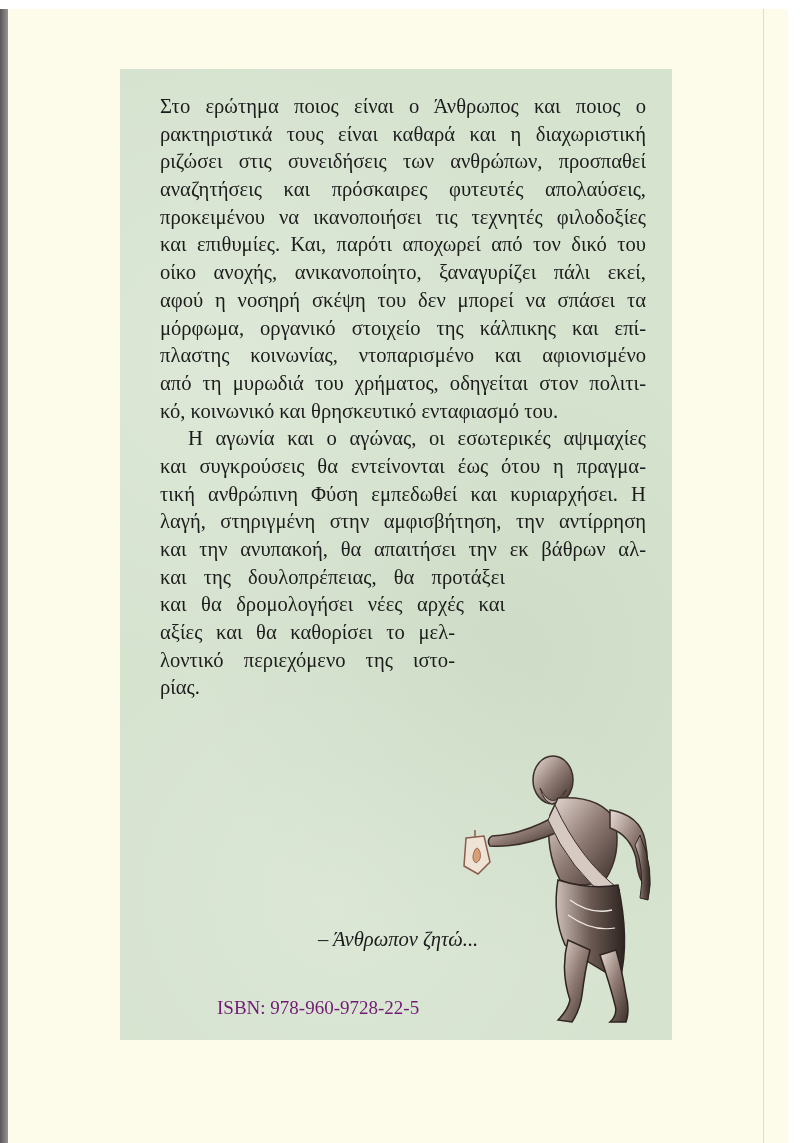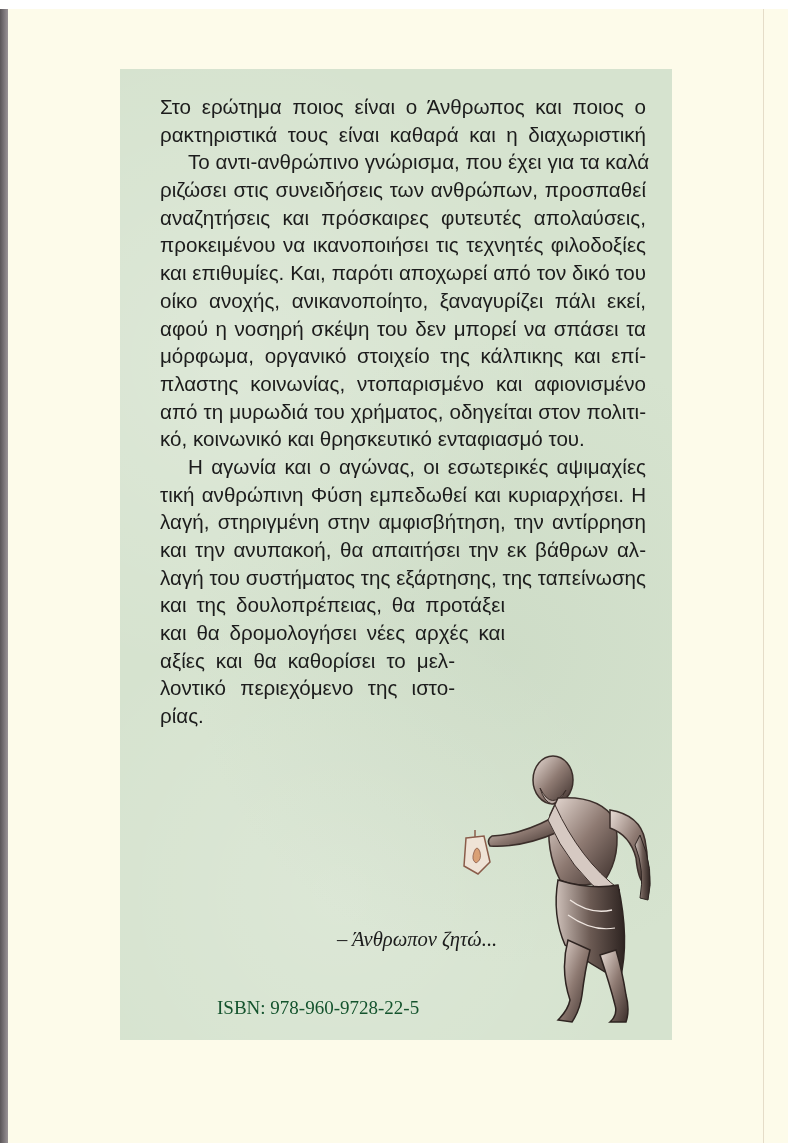--- a/index.html
+++ b/index.html
@@ -48,21 +48,21 @@
       background-image:
         radial-gradient(circle at 20% 30%, rgba(255,255,255,0.18) 0, rgba(255,255,255,0) 40%),
         radial-gradient(circle at 70% 60%, rgba(170,190,165,0.18) 0, rgba(170,190,165,0) 45%),
         radial-gradient(circle at 40% 85%, rgba(255,255,255,0.15) 0, rgba(255,255,255,0) 35%);
     }
     .text-block {
       position: absolute;
       left: 160px;
       top: 93px;
       width: 486px;
-      font-family: Liberation Sans, sans-serif;
+      font-family: Liberation Serif, serif;
       font-size: 20.6px;
       line-height: 27.7px;
       color: #1c1c1c;
     }
     .line {
       display: block;
       white-space: nowrap;
       text-align: justify;
       text-align-last: justify;
       height: 27.7px;
@@ -74,34 +74,34 @@
       padding-left: 28px;
     }
     .line.short {
       width: 345px;
     }
     .line.short2 {
       width: 295px;
     }
     .signature {
       position: absolute;
-      left: 337px;
+      left: 318px;
       top: 928px;
       font-family: "Liberation Serif", "DejaVu Serif", serif;
       font-style: italic;
       font-size: 20.6px;
       color: #1c1c1c;
     }
     .isbn {
       position: absolute;
       left: 217px;
       top: 997px;
       font-family: "Liberation Serif", "DejaVu Serif", serif;
       font-size: 19px;
-      color: #14532d;
+      color: #701a75;
     }
     .illustration {
       position: absolute;
       left: 440px;
       top: 740px;
       width: 230px;
       height: 290px;
     }
   </style>
 </head>
@@ -110,37 +110,36 @@
 <div class="spine-shadow"></div>
 <div class="cover"></div>
 <div class="fold-line"></div>
 <div class="panel"></div>
 
 <div class="text-block">
 
   <span class="line">Στο ερώτημα ποιος είναι ο Άνθρωπος και ποιος ο</span>
   <span class="line">ρακτηριστικά τους είναι καθαρά και η διαχωριστική</span>
 
-  <span class="line indent">Το αντι-ανθρώπινο γνώρισμα, που έχει για τα καλά</span>
   <span class="line">ριζώσει στις συνειδήσεις των ανθρώπων, προσπαθεί</span>
   <span class="line">αναζητήσεις και πρόσκαιρες φυτευτές απολαύσεις,</span>
   <span class="line">προκειμένου να ικανοποιήσει τις τεχνητές φιλοδοξίες</span>
   <span class="line">και επιθυμίες. Και, παρότι αποχωρεί από τον δικό του</span>
   <span class="line">οίκο ανοχής, ανικανοποίητο, ξαναγυρίζει πάλι εκεί,</span>
   <span class="line">αφού η νοσηρή σκέψη του δεν μπορεί να σπάσει τα</span>
   <span class="line">μόρφωμα, οργανικό στοιχείο της κάλπικης και επί-</span>
   <span class="line">πλαστης κοινωνίας, ντοπαρισμένο και αφιονισμένο</span>
   <span class="line">από τη μυρωδιά του χρήματος, οδηγείται στον πολιτι-</span>
   <span class="line last">κό, κοινωνικό και θρησκευτικό ενταφιασμό του.</span>
 
   <span class="line indent">Η αγωνία και ο αγώνας, οι εσωτερικές αψιμαχίες</span>
+  <span class="line">και συγκρούσεις θα εντείνονται έως ότου η πραγμα-</span>
   <span class="line">τική ανθρώπινη Φύση εμπεδωθεί και κυριαρχήσει. Η</span>
   <span class="line">λαγή, στηριγμένη στην αμφισβήτηση, την αντίρρηση</span>
   <span class="line">και την ανυπακοή, θα απαιτήσει την εκ βάθρων αλ-</span>
-  <span class="line">λαγή του συστήματος της εξάρτησης, της ταπείνωσης</span>
   <span class="line short">και της δουλοπρέπειας, θα προτάξει</span>
   <span class="line short">και θα δρομολογήσει νέες αρχές και</span>
   <span class="line short2">αξίες και θα καθορίσει το μελ-</span>
   <span class="line short2">λοντικό περιεχόμενο της ιστο-</span>
   <span class="line last">ρίας.</span>
 </div>
 
 <div class="signature">– Άνθρωπον ζητώ...</div>
 <div class="isbn">ISBN: 978-960-9728-22-5</div>
 

